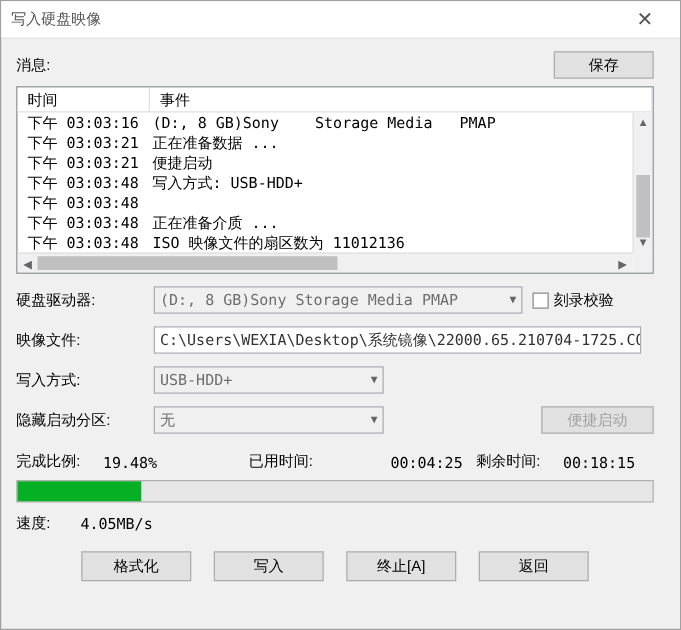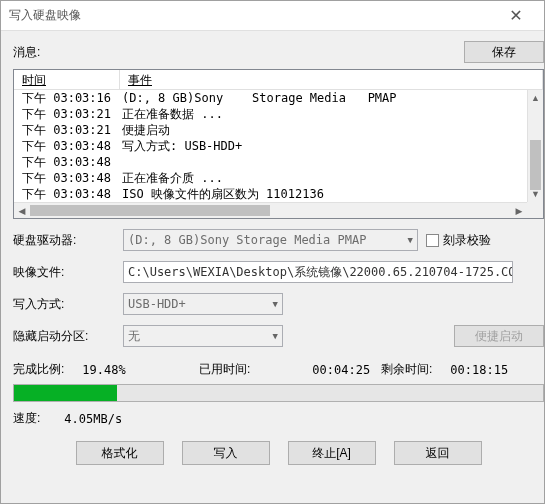--- a/index.html
+++ b/index.html
@@ -29,21 +29,21 @@
 .title-text { color: #555; }
 .close-btn {
   width: 40px;
   height: 28px;
   display: flex;
   align-items: center;
   justify-content: center;
   color: #555;
   font-size: 16px;
 }
-.content { padding: 10px 0 12px 12px; flex: 1; display: flex; flex-direction: column; }
+.content { padding: 10px 21px 12px 12px; flex: 1; display: flex; flex-direction: column; }
 .row1 {
   display: flex;
   justify-content: space-between;
   align-items: center;
   margin-bottom: 6px;
 }
 .save-btn {
   width: 80px;
   height: 22px;
   border: 1px solid #adadad;
@@ -57,21 +57,20 @@
   background: #fff;
   height: 150px;
   position: relative;
   overflow: hidden;
 }
 .log-header {
   display: flex;
   height: 20px;
   border-bottom: 1px solid #e0e0e0;
   background: #fff;
-  text-decoration: underline;
 }
 .log-hcell {
   padding: 2px 8px;
   border-right: 1px solid #e0e0e0;
   font-size: 12px;
 }
 .col-time { width: 106px; }
 .col-event { flex: 1; }
 .log-body { font-family: "SimSun", monospace; font-size: 12px; }
 .log-row { display: flex; height: 16px; line-height: 16px; }
@@ -102,21 +101,21 @@
   background: #fff;
   font-size: 12px;
   padding: 2px 4px;
   display: flex;
   align-items: center;
   justify-content: space-between;
   font-family: "SimSun", monospace;
 }
 .combo.disabled { background: #f0f0f0; color: #6d6d6d; }
 .combo { width: 295px; }
-.combo.short { width: 160px; }
+.combo.short { width: 184px; }
 .combo-arrow { color: #666; font-size: 9px; }
 .text-input { width: 390px; overflow: hidden; white-space: nowrap; color: #333; }
 .checkbox-wrap { display: flex; align-items: center; margin-left: 8px; gap: 4px; }
 .checkbox-box { width: 13px; height: 13px; border: 1px solid #888; background: #fff; }
 .btn-convenient {
   width: 90px; height: 22px; border: 1px solid #adadad; background: #e1e1e1;
   color: #a0a0a0; text-align: center; line-height: 20px; margin-left: auto;
 }
 .stats-row {
   display: flex;

